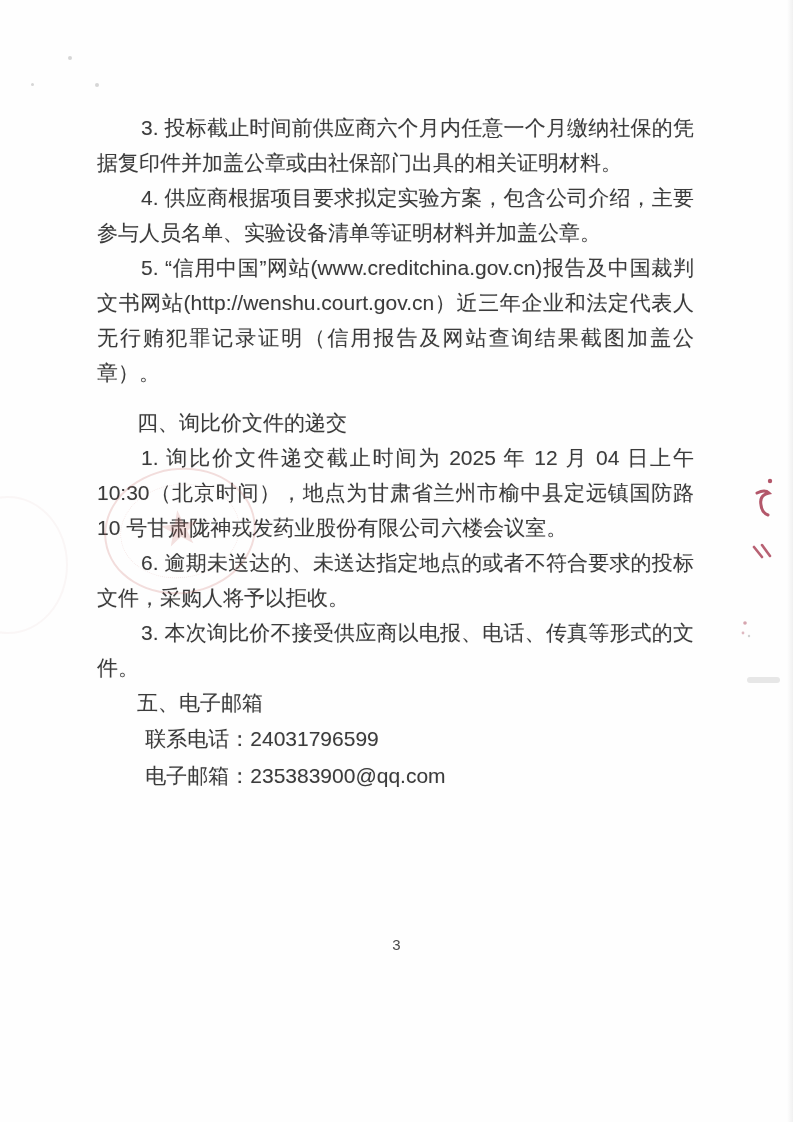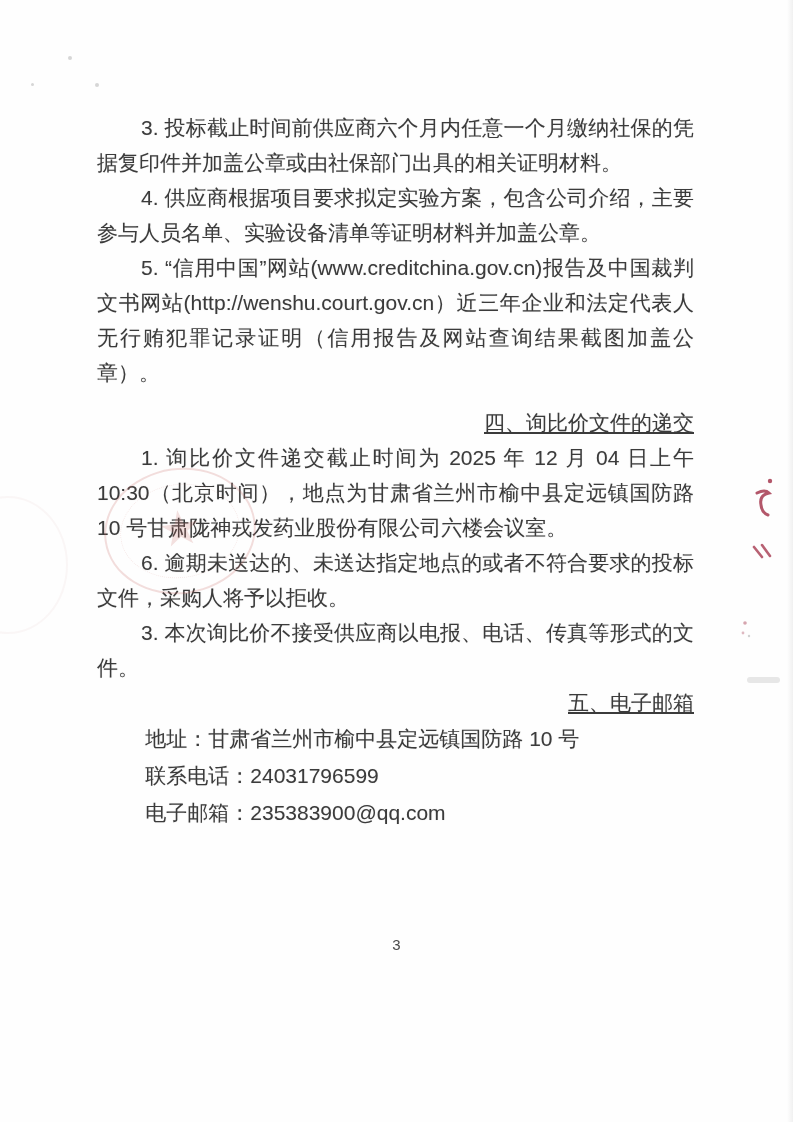--- a/index.html
+++ b/index.html
@@ -37,22 +37,21 @@
     text-align: justify;
     text-shadow: 0 0 1px rgba(80,80,80,0.25);
   }
 
   .para {
     text-indent: 2.1em;
   }
 
   .section-heading {
     text-indent: 1.9em;
-    text-align: right;
-    text-decoration: underline;
+    text-align: left;
   }
 
   .heading-gap {
     margin-top: 15px;
   }
 
   .contact-block {
     line-height: 37px;
   }
 
@@ -155,21 +154,20 @@
     <p class="para">5. “信用中国”网站(www.creditchina.gov.cn)报告及中国裁判文书网站(http://wenshu.court.gov.cn）近三年企业和法定代表人无行贿犯罪记录证明（信用报告及网站查询结果截图加盖公章）。</p>
 
     <p class="section-heading heading-gap">四、询比价文件的递交</p>
     <p class="para">1. 询比价文件递交截止时间为 2025 年 12 月 04 日上午 10:30（北京时间），地点为甘肃省兰州市榆中县定远镇国防路 10 号甘肃陇神戎发药业股份有限公司六楼会议室。</p>
     <p class="para">6. 逾期未送达的、未送达指定地点的或者不符合要求的投标文件，采购人将予以拒收。</p>
     <p class="para">3. 本次询比价不接受供应商以电报、电话、传真等形式的文件。</p>
 
     <p class="section-heading">五、电子邮箱</p>
 
     <div class="contact-block">
-      <p class="contact-line">地址：甘肃省兰州市榆中县定远镇国防路 10 号</p>
       <p class="contact-line">联系电话：24031796599</p>
       <p class="contact-line">电子邮箱：235383900@qq.com</p>
     </div>
   </div>
 
   <div class="page-number">3</div>
 
   <div class="stamp">
     <div class="stamp-inner-ring"></div>
     <span class="stamp-star">★</span>

